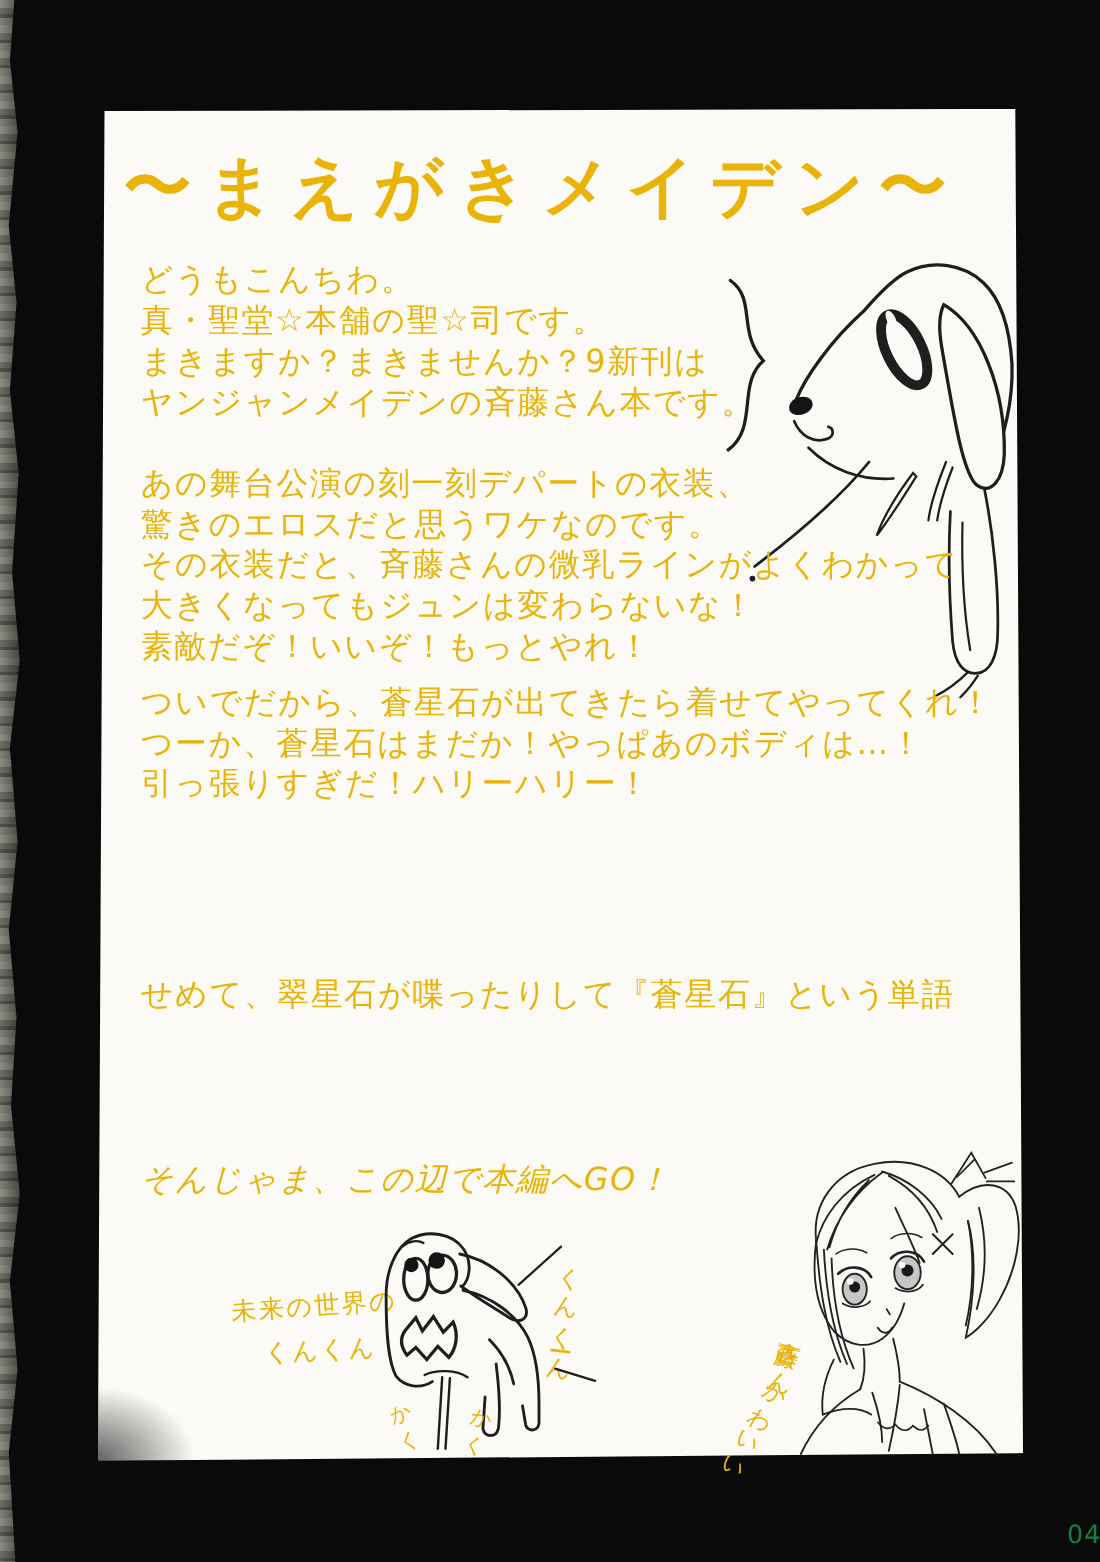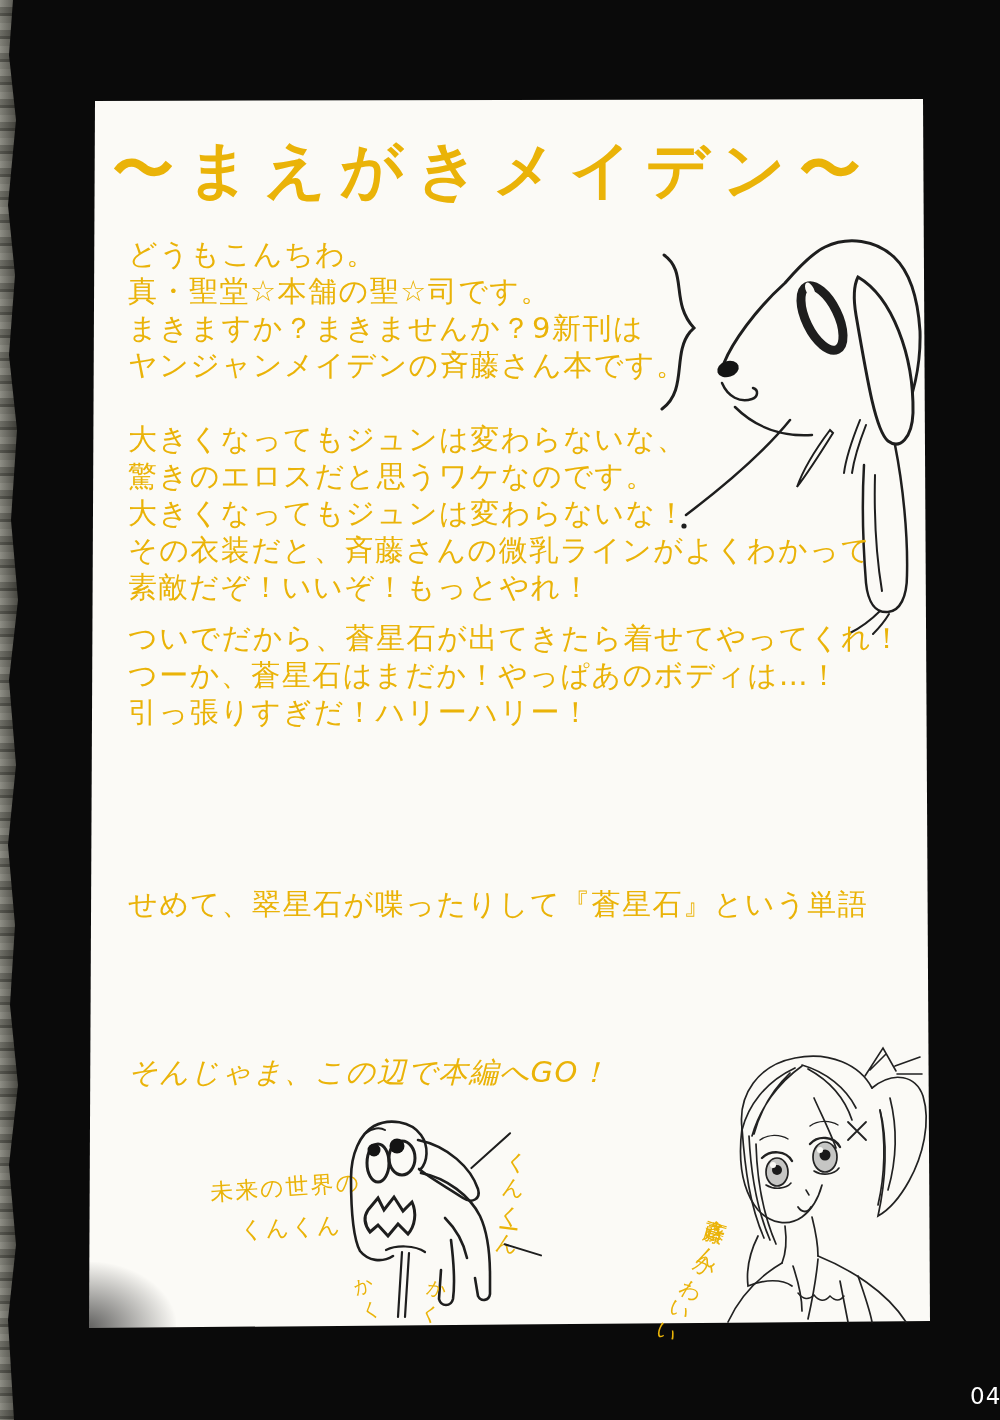--- a/index.html
+++ b/index.html
@@ -45,21 +45,21 @@
   .p5{top:884px;line-height:40px;}
   .p6{top:1054px;font-style:italic;}
   .sk{position:absolute;}
   .sk path,.sk ellipse,.sk circle,.sk line{vector-effect:non-scaling-stroke;}
   .note{position:absolute;white-space:nowrap;}
   .h-note{font-size:23px;letter-spacing:2px;}
   .v-note{writing-mode:vertical-rl;font-size:21px;letter-spacing:2px;}
   .slash{position:absolute;height:2px;background:#1e1e1e;transform-origin:0 0;border-radius:2px;}
   .page-num{
     position:absolute;left:970px;top:1383px;
-    color:#ffffff;font-size:23px;letter-spacing:1px;
+    color:#15803d;font-size:23px;letter-spacing:1px;
     font-family:"DejaVu Sans",sans-serif;
   }
 </style>
 </head>
 <body>
 
 <div class="scan-edge"></div>
 
 <div class="page"></div>
 
@@ -100,24 +100,24 @@
       <path d="M 170,195 C 155,215 143,235 137,252 C 150,235 163,214 173,198 Z" fill="#fbfaf6" stroke-width="2"></path>
       <path d="M 200,185 C 192,205 186,222 184,238 M 206,190 C 199,208 194,224 192,238" stroke-width="2"></path>
 
       <path d="M 235,210 C 243,250 248,300 247,340 C 247,362 240,376 228,377 C 216,378 208,368 206,348 C 203,310 202,265 204,230" stroke-width="2.5"></path>
       <path d="M 215,240 C 214,280 216,320 222,356" stroke-width="2"></path>
       <path d="M 220,376 C 210,386 200,393 190,398 M 229,379 C 223,389 217,395 213,399" stroke-width="2"></path>
     </g>
   </svg>
 
   <div class="para p2">
-    <div>大きくなってもジュンは変わらないな、</div>
+    <div>あの舞台公演の刻一刻デパートの衣装、</div>
     <div>驚きのエロスだと思うワケなのです。</div>
+    <div>その衣装だと、斉藤さんの微乳ラインがよくわかって</div>
     <div>大きくなってもジュンは変わらないな！</div>
-    <div>その衣装だと、斉藤さんの微乳ラインがよくわかって</div>
     <div>素敵だぞ！いいぞ！もっとやれ！</div>
   </div>
 
   <div class="para p3">
     <div>ついでだから、蒼星石が出てきたら着せてやってくれ！</div>
     <div>つーか、蒼星石はまだか！やっぱあのボディは…！</div>
     <div>引っ張りすぎだ！ハリーハリー！</div>
   </div>
 
 

